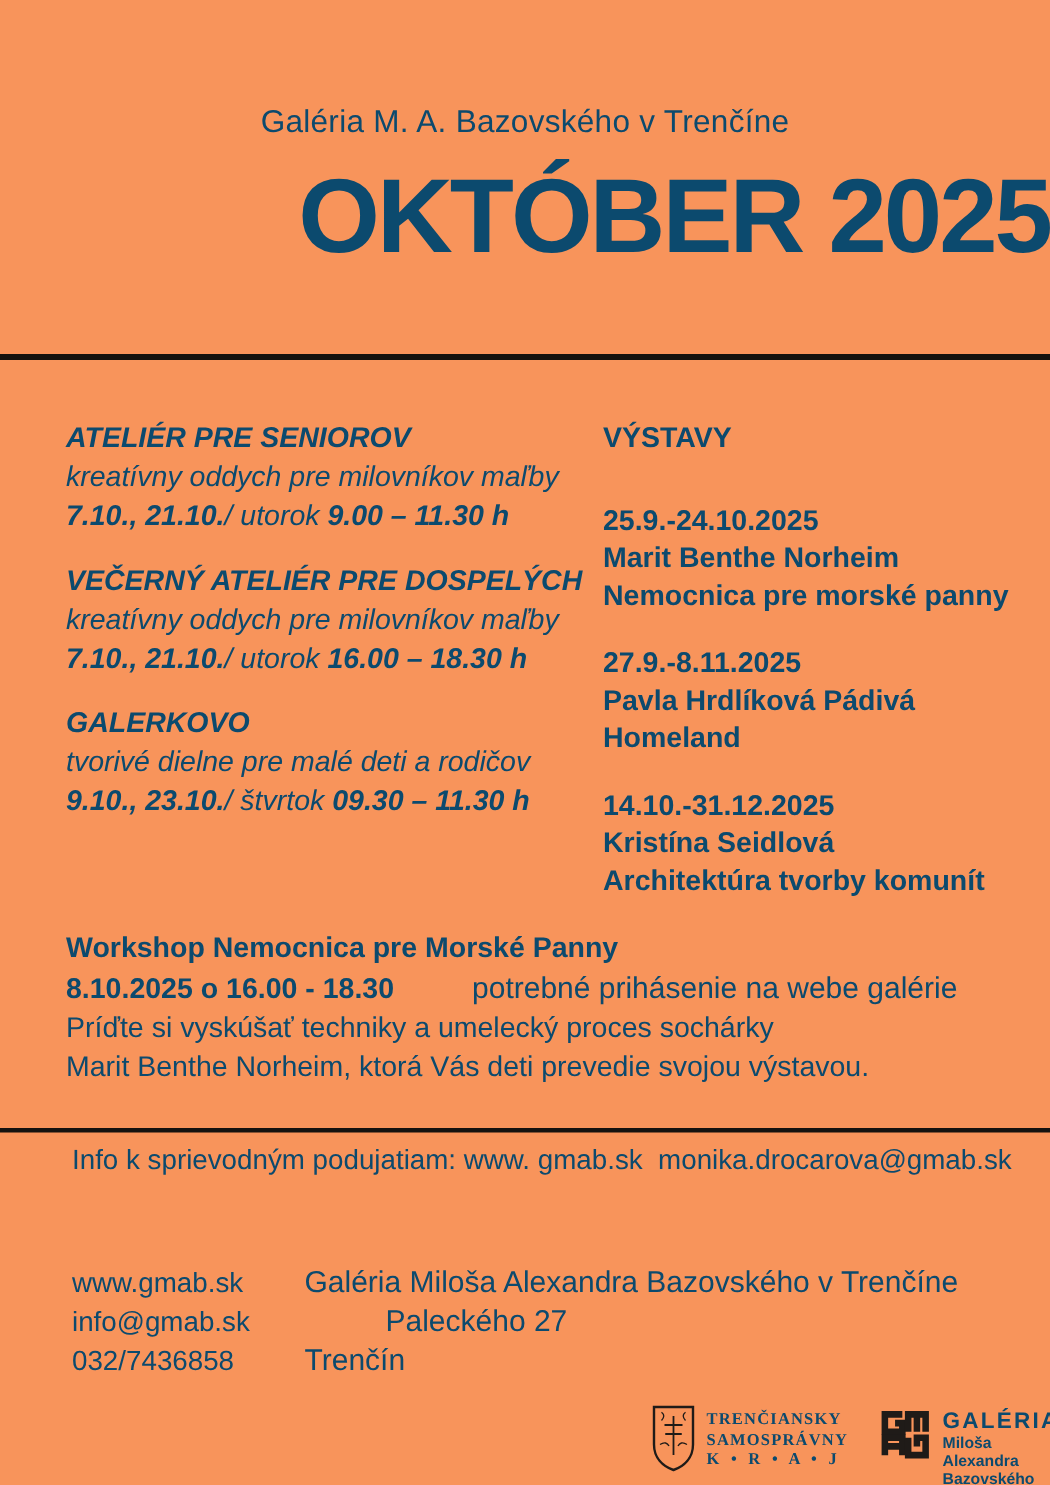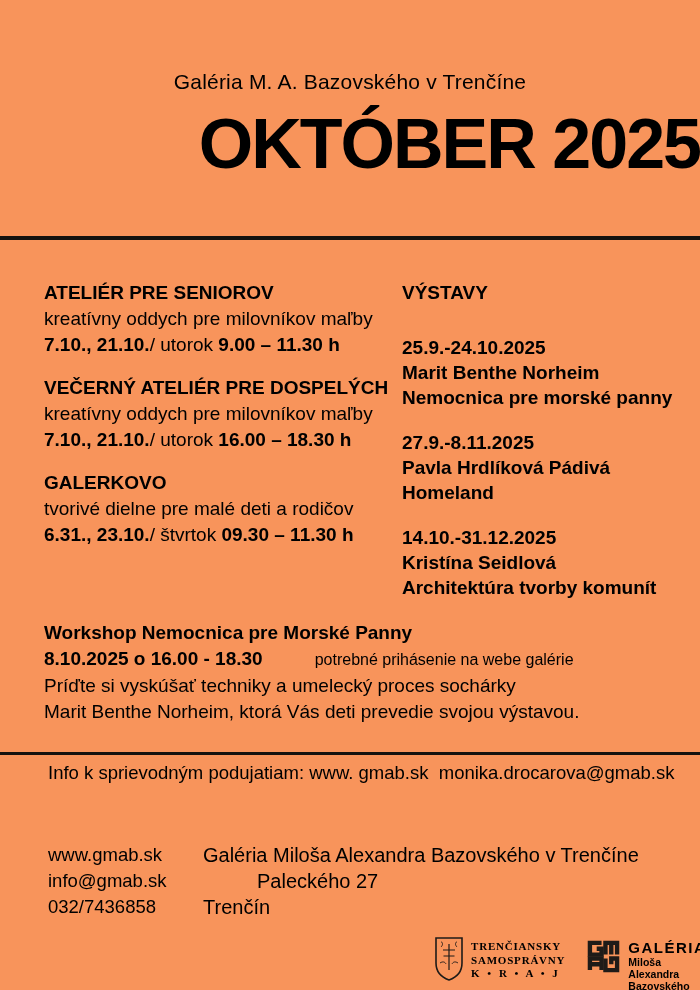--- a/index.html
+++ b/index.html
@@ -1,47 +1,47 @@
 <!DOCTYPE html>
 <html><head>
 <meta charset="utf-8">
 <style>
   html,body { margin:0; padding:0; background:#ffffff; }
   .poster {
     position:relative; width:700px; height:990px;
-    background:#F8945B; color:#000000; overflow:hidden;
+    background:#F8945B; color:#0c4a6e; overflow:hidden;
     font-family:"Liberation Sans", sans-serif;
   }
   .gallery-name {
     position:absolute; top:70px; left:0; width:100%;
     text-align:center; font-size:21px; letter-spacing:0.2px;
   }
   .poster-title {
     position:absolute; top:104px; left:0; width:100%; margin:0;
     text-align:right; font-size:70px; font-weight:bold; letter-spacing:-2px;
   }
   .rule { position:absolute; left:0; width:700px; background:#15120F; }
   .rule-top { top:236px; height:4px; }
   .rule-mid { top:752px; height:3px; }
 
   .col-left { position:absolute; left:44px; top:280px; width:350px;
               font-size:19px; line-height:26px; }
-  .program { margin-bottom:17px; }
+  .program { margin-bottom:17px;font-style:italic; }
   .prog-title { font-weight:700; }
   .b { font-weight:700; }
 
   .col-right { position:absolute; left:402px; top:280px; width:280px;
                font-size:19px; line-height:25px; font-weight:700; }
   .vystavy-heading { margin-bottom:30px; }
   .exhibition { margin-bottom:20px; }
 
   .workshop { position:absolute; left:44px; top:620px; width:630px;
               font-size:19px; line-height:26px; }
   .workshop-title { font-weight:700; }
-  .workshop-note { font-size:16px; margin-left:8px; font-weight:400;padding-left:44px; }
+  .workshop-note { font-size:20px; margin-left:8px; font-weight:400;padding-left:44px; }
 
   .info-line { position:absolute; left:48px; top:762px; font-size:18.5px;
                white-space:pre; }
 
   .contact-left  { position:absolute; left:48px;  top:842px; font-size:18.5px; line-height:26px; }
   .contact-right { position:absolute; left:203px; top:842px; font-size:20px; line-height:26px; }
   .contact-street { padding-left:6px;margin-left:48px; }
 
   .logos { position:absolute; left:434px; top:936px; display:flex; gap:22px; align-items:flex-start; }
   .tsk-logo { display:flex; gap:7px; align-items:flex-start; }
@@ -71,21 +71,21 @@
       <div class="prog-date"><span class="b">7.10., 21.10.</span><span>/ utorok </span><span class="b">9.00 – 11.30 h</span></div>
     </div>
     <div class="program">
       <div class="prog-title">VEČERNÝ ATELIÉR PRE DOSPELÝCH</div>
       <div class="prog-sub">kreatívny oddych pre milovníkov maľby</div>
       <div class="prog-date"><span class="b">7.10., 21.10.</span><span>/ utorok </span><span class="b">16.00 – 18.30 h</span></div>
     </div>
     <div class="program">
       <div class="prog-title">GALERKOVO</div>
       <div class="prog-sub">tvorivé dielne pre malé deti a rodičov</div>
-      <div class="prog-date"><span class="b">6.31., 23.10.</span><span>/ štvrtok </span><span class="b">09.30 – 11.30 h</span></div>
+      <div class="prog-date"><span class="b">9.10., 23.10.</span><span>/ štvrtok </span><span class="b">09.30 – 11.30 h</span></div>
     </div>
   </div>
 
   <div class="col-right">
     <div class="vystavy-heading">VÝSTAVY</div>
     <div class="exhibition">
       <div>25.9.-24.10.2025</div>
       <div>Marit Benthe Norheim</div>
       <div>Nemocnica pre morské panny</div>
     </div>

